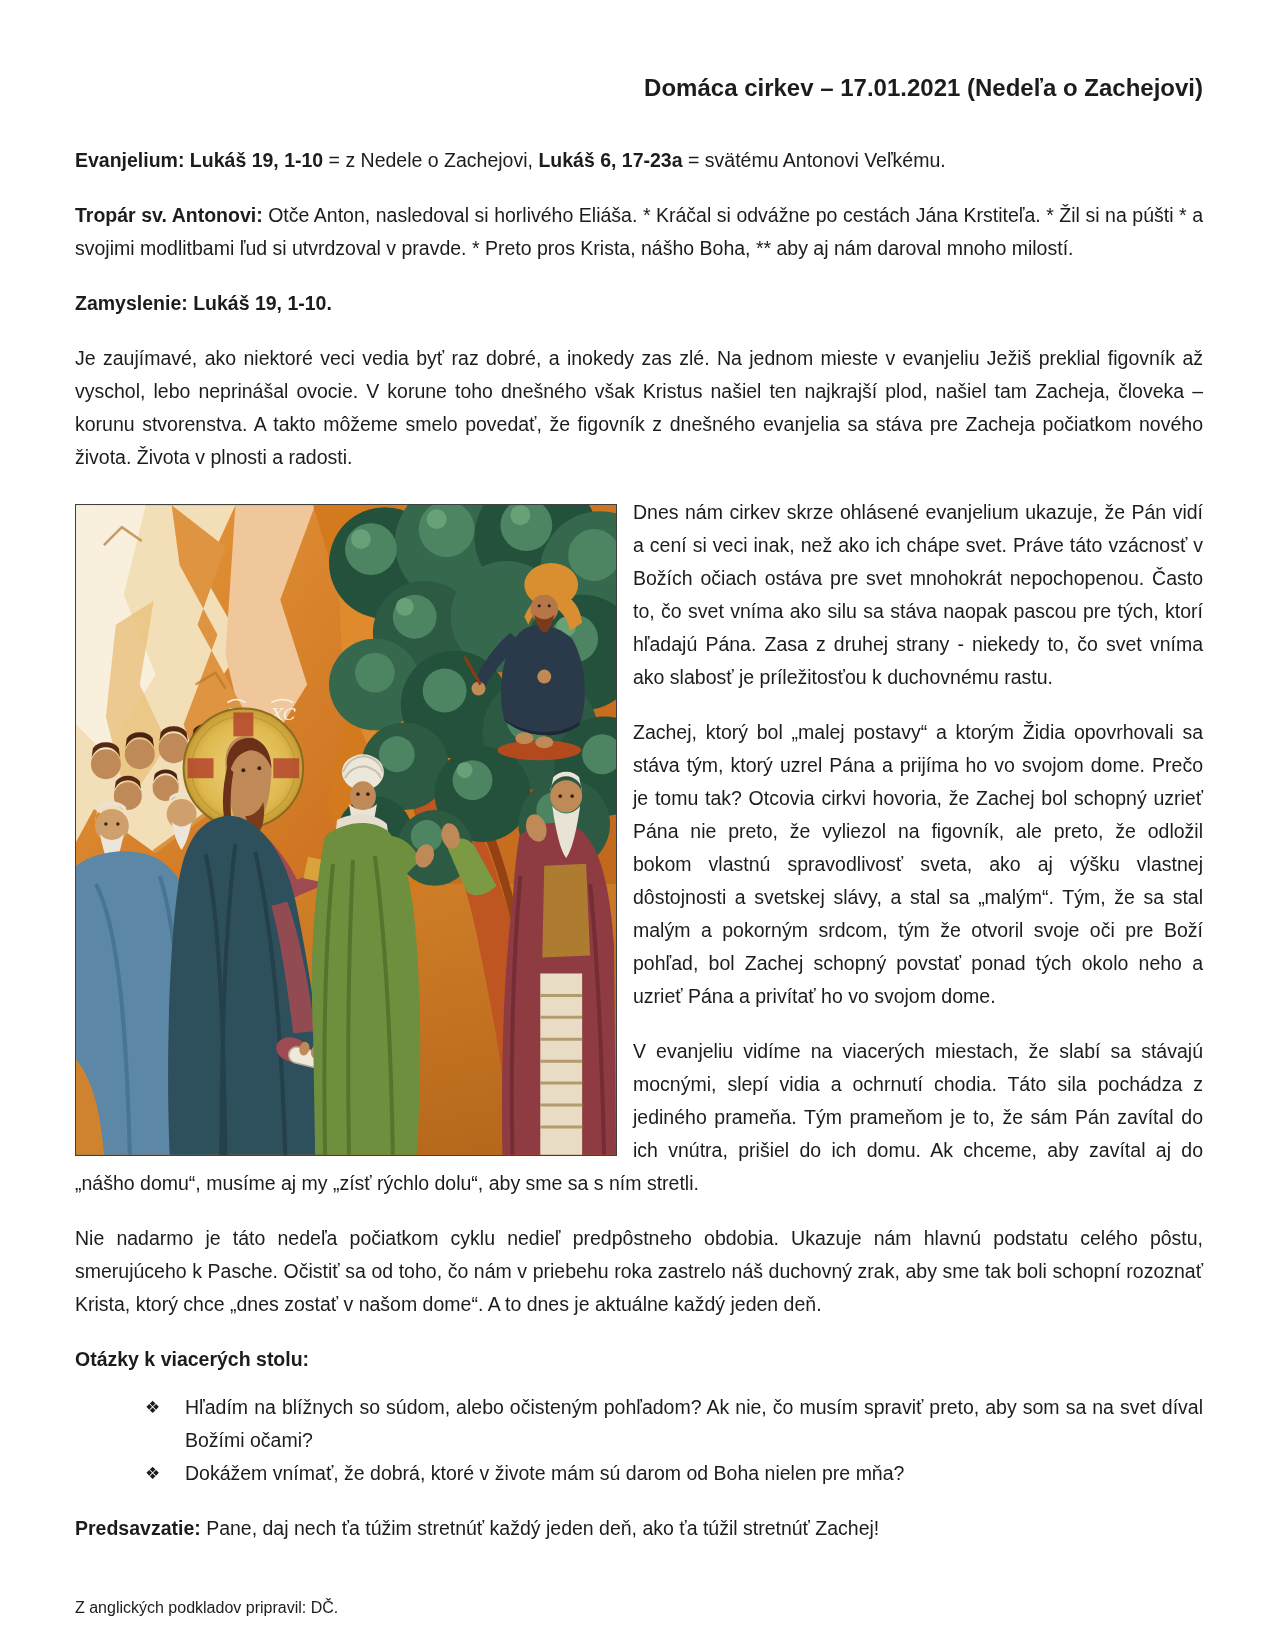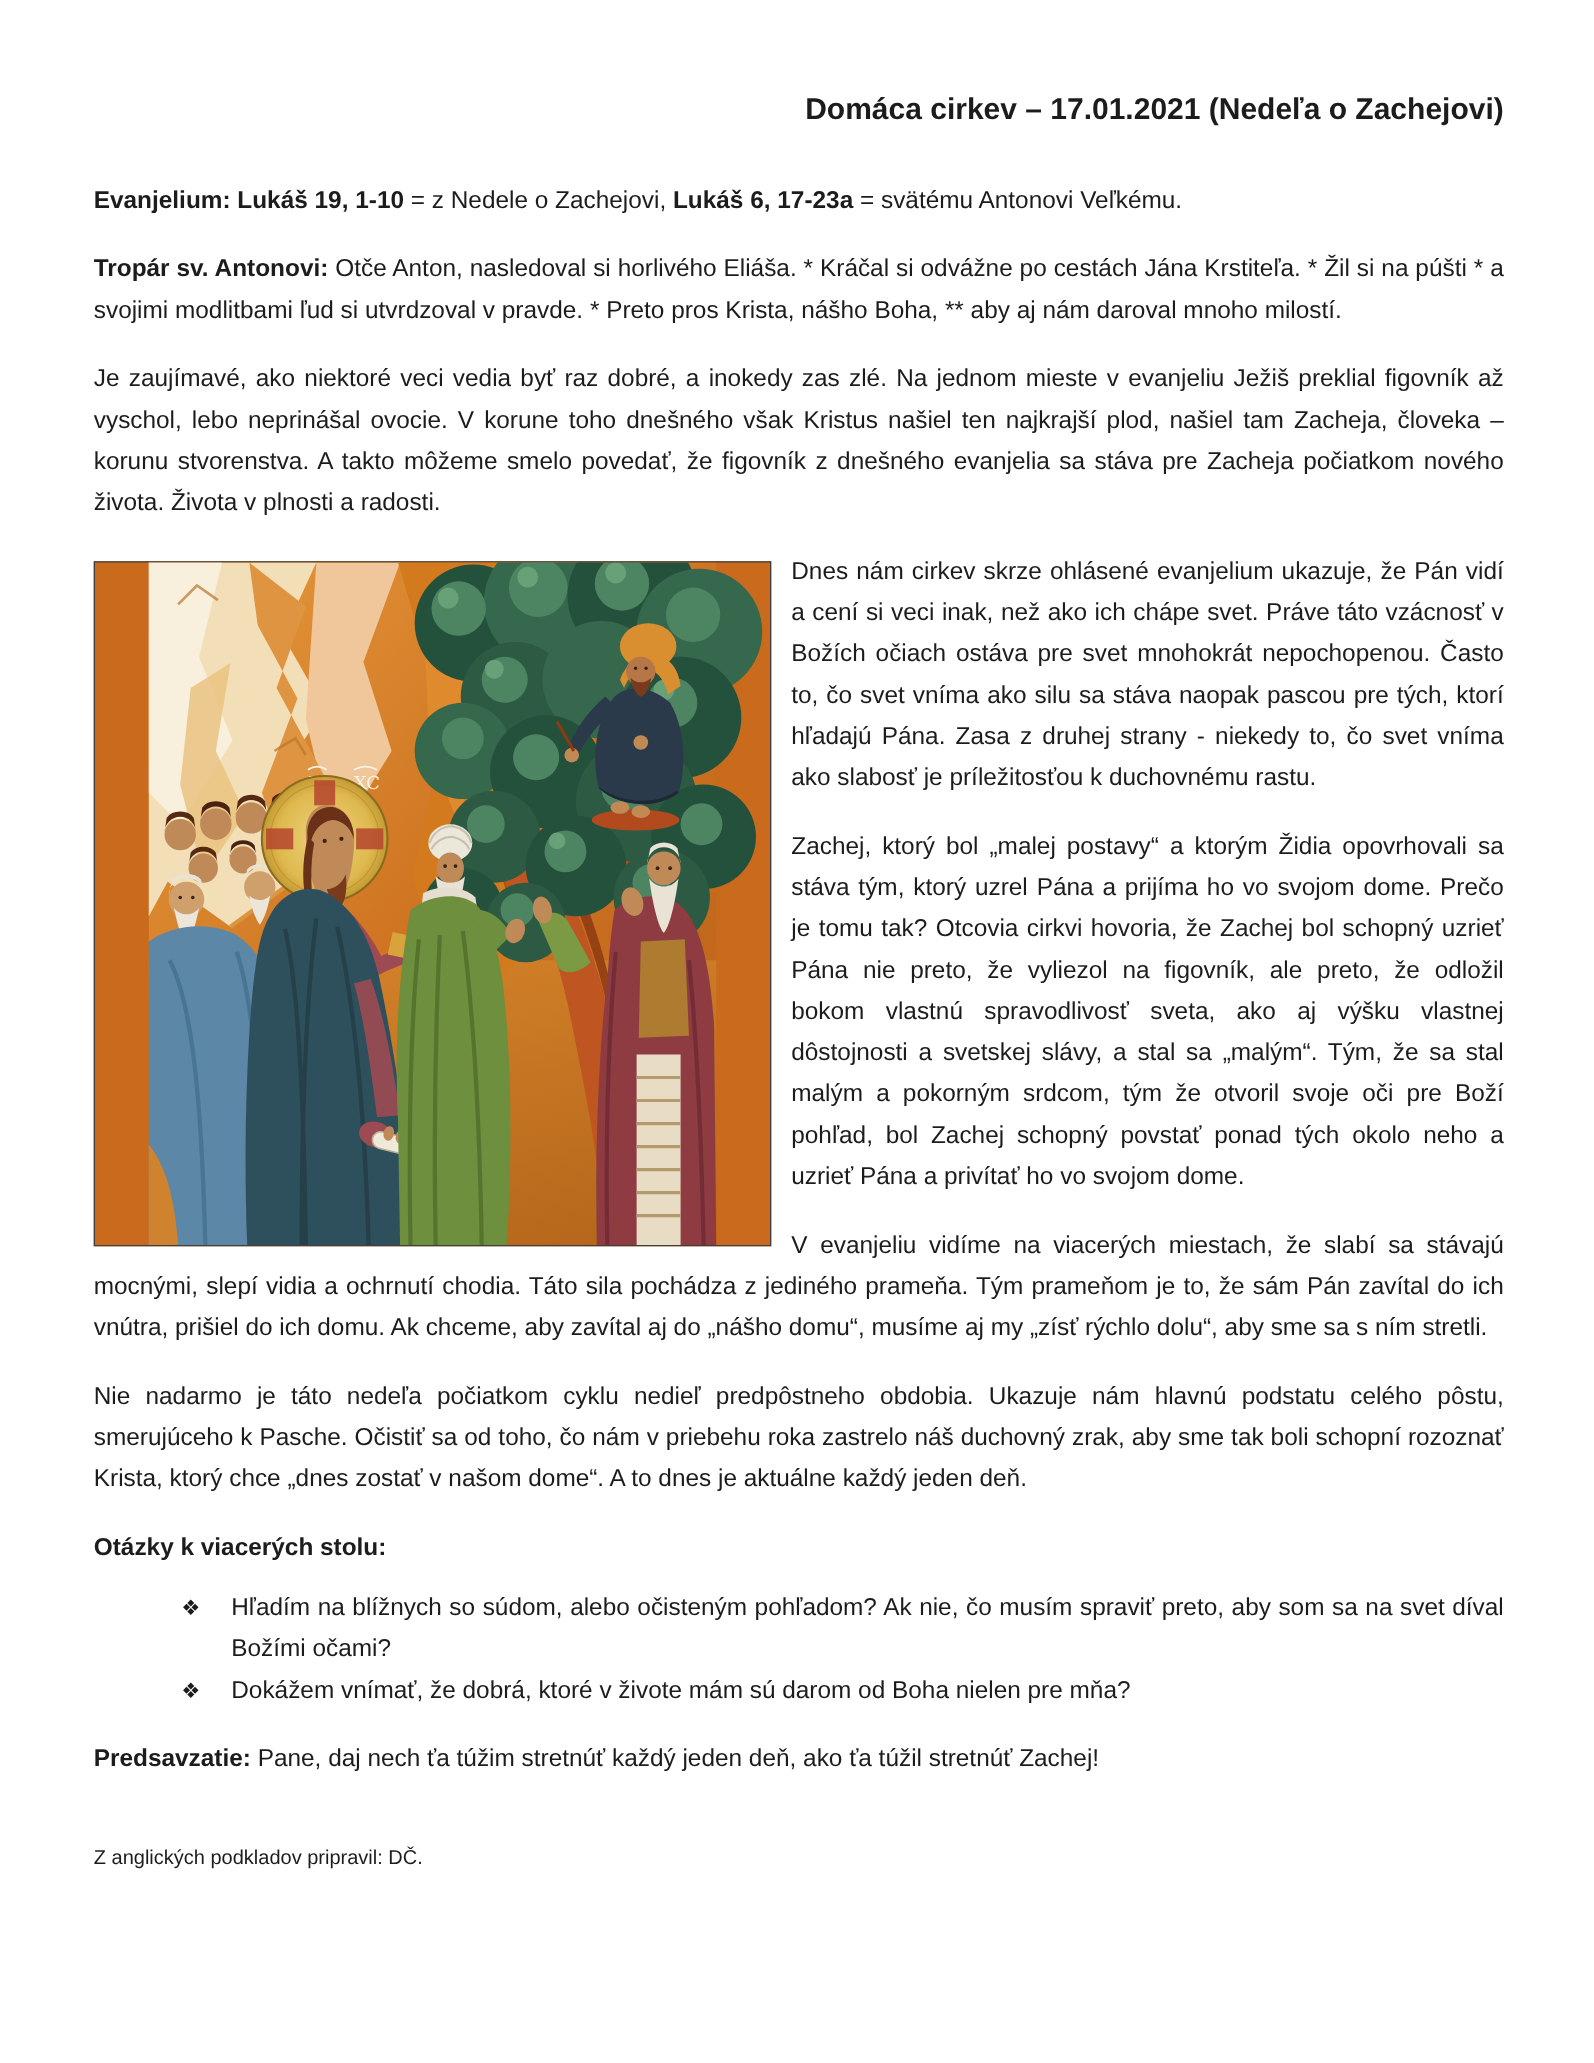--- a/index.html
+++ b/index.html
@@ -22,24 +22,25 @@
     line-height:32px;
     font-weight:bold;
     margin-top:14px;
   }
   .para { text-align:justify; margin-top:22px; }
   .para.first { margin-top:40px; }
   .bold { font-weight:bold; }
   .flow::after { content:""; display:block; clear:none; }
   .icon-figure {
     float:left;
-    width:542px; height:548px;
+    width:542px; height:652px;
     margin:8px 16px 2px 0;
     border:1px solid #3f3f3f;
     background:#c96a1d;
+    font-style:italic;
   }
   .icon-figure svg { display:block; width:100%; height:100%; }
   .qlist { list-style:none; margin-top:15px; }
   .qlist li { position:relative; padding-left:110px; text-align:justify; }
   .qlist .bullet {
     position:absolute; left:70px; top:0;
     font-size:17px;
   }
   .footer {
     text-align:left;
@@ -56,20 +57,21 @@
   <h1 class="title">Domáca cirkev – 17.01.2021 (Nedeľa o Zachejovi)</h1>
 
   <p class="para first">
     <span class="bold">Evanjelium: Lukáš 19, 1-10</span><span> = z Nedele o Zachejovi, </span><span class="bold">Lukáš 6, 17-23a</span><span> = svätému Antonovi Veľkému.</span>
   </p>
 
   <p class="para">
     <span class="bold">Tropár sv. Antonovi:</span><span> Otče Anton, nasledoval si horlivého Eliáša. * Kráčal si odvážne po cestách Jána Krstiteľa. * Žil si na púšti * a svojimi modlitbami ľud si utvrdzoval v pravde. * Preto pros Krista, nášho Boha, ** aby aj nám daroval mnoho milostí.</span>
   </p>
 
+  <p class="para bold">Zamyslenie:  Lukáš 19, 1-10.</p>
 
   <p class="para">Je zaujímavé, ako niektoré veci vedia byť raz dobré, a inokedy zas zlé. Na jednom mieste v evanjeliu Ježiš preklial figovník až vyschol, lebo neprinášal ovocie. V korune toho dnešného však Kristus našiel ten najkrajší plod, našiel tam Zacheja, človeka – korunu stvorenstva. A takto môžeme smelo povedať, že figovník z dnešného evanjelia sa stáva pre Zacheja počiatkom nového života. Života v plnosti a radosti.</p>
 
   <div class="flow">
 
     <figure class="icon-figure">
       <svg viewBox="0 0 542 652" xmlns="http://www.w3.org/2000/svg">
         <defs>
           <linearGradient id="bgGrad" x1="0" y1="0" x2="1" y2="1">
             <stop offset="0" stop-color="#e59a3c"></stop>

